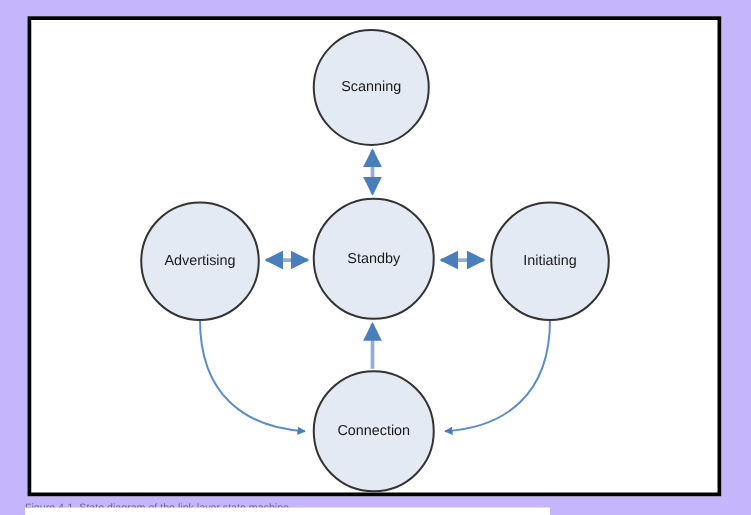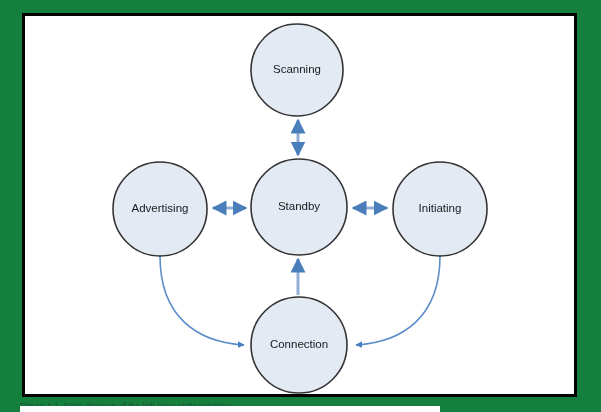--- a/index.html
+++ b/index.html
@@ -10,21 +10,21 @@
   body {
     width: 601px;
     height: 412px;
     overflow: hidden;
     font-family: "Liberation Sans", sans-serif;
   }
   #page {
     position: relative;
     width: 601px;
     height: 412px;
-    background: #15803d;
+    background: #c4b5fd;
   }
   #figure-frame {
     position: absolute;
     left: 22px;
     top: 13px;
     width: 549px;
     height: 378px;
     border: 3px solid #000000;
     background: #ffffff;
     box-sizing: content-box;

